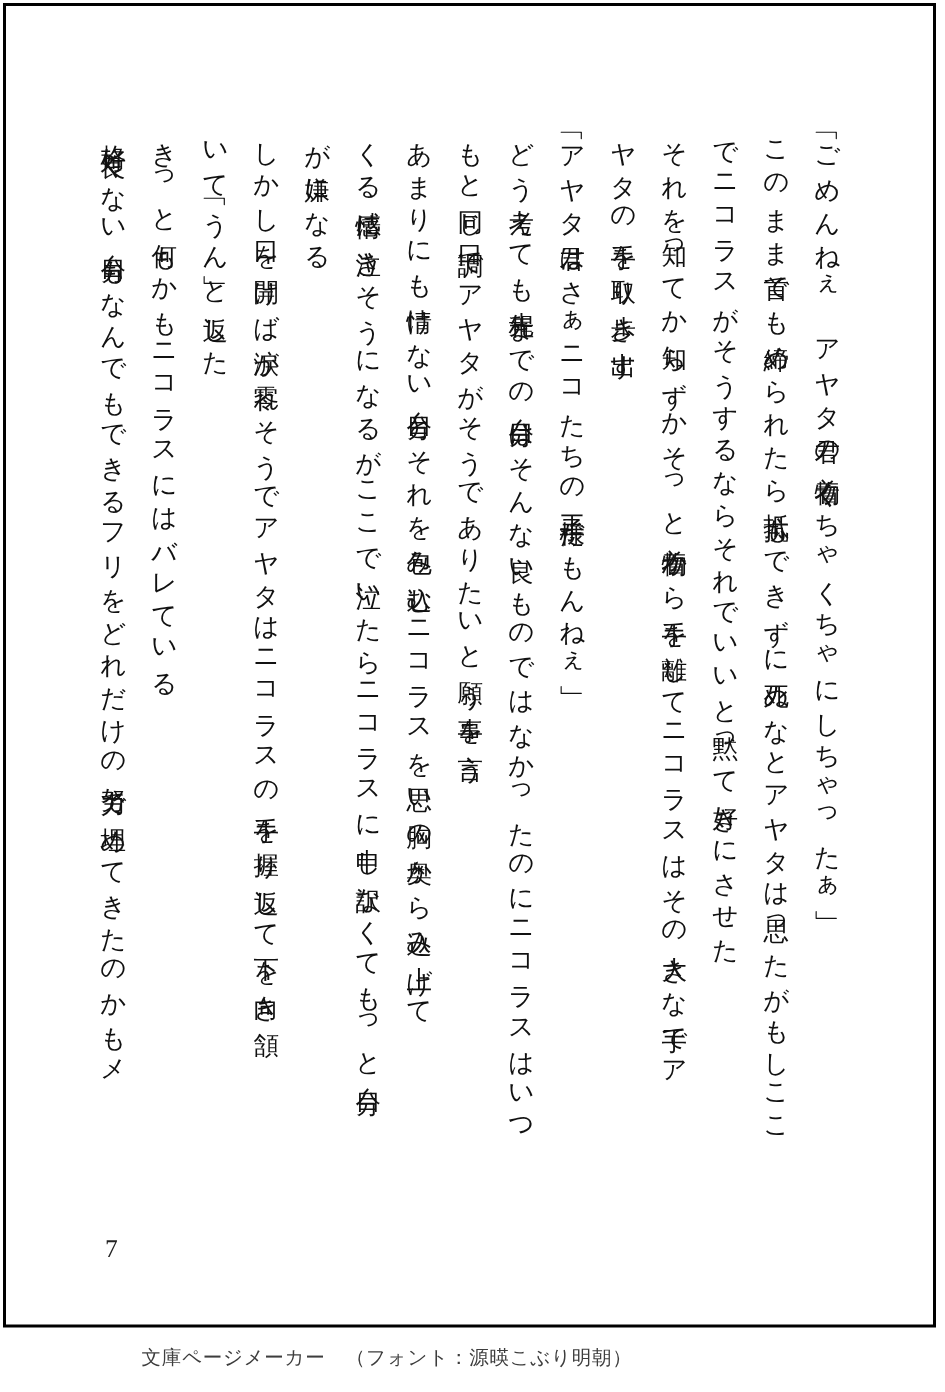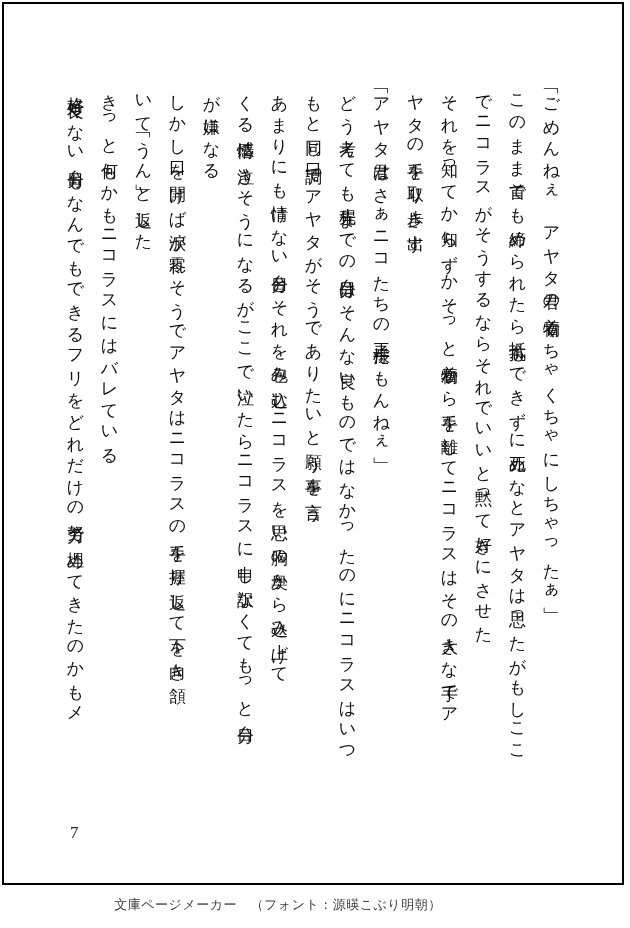--- a/index.html
+++ b/index.html
@@ -53,21 +53,20 @@
   }
   .footer-caption {
     position: absolute;
     left: 0;
     top: 896px;
     width: 516px;
     text-align: center;
     font-size: 13px;
     letter-spacing: 0.5px;
     color: #3d3d3d;
-    padding-left: 20px;
   }
 </style>
 </head>
 <body>
 
 <div class="canvas">
 
   <div class="page-frame"></div>
 
   <div class="vtext">

